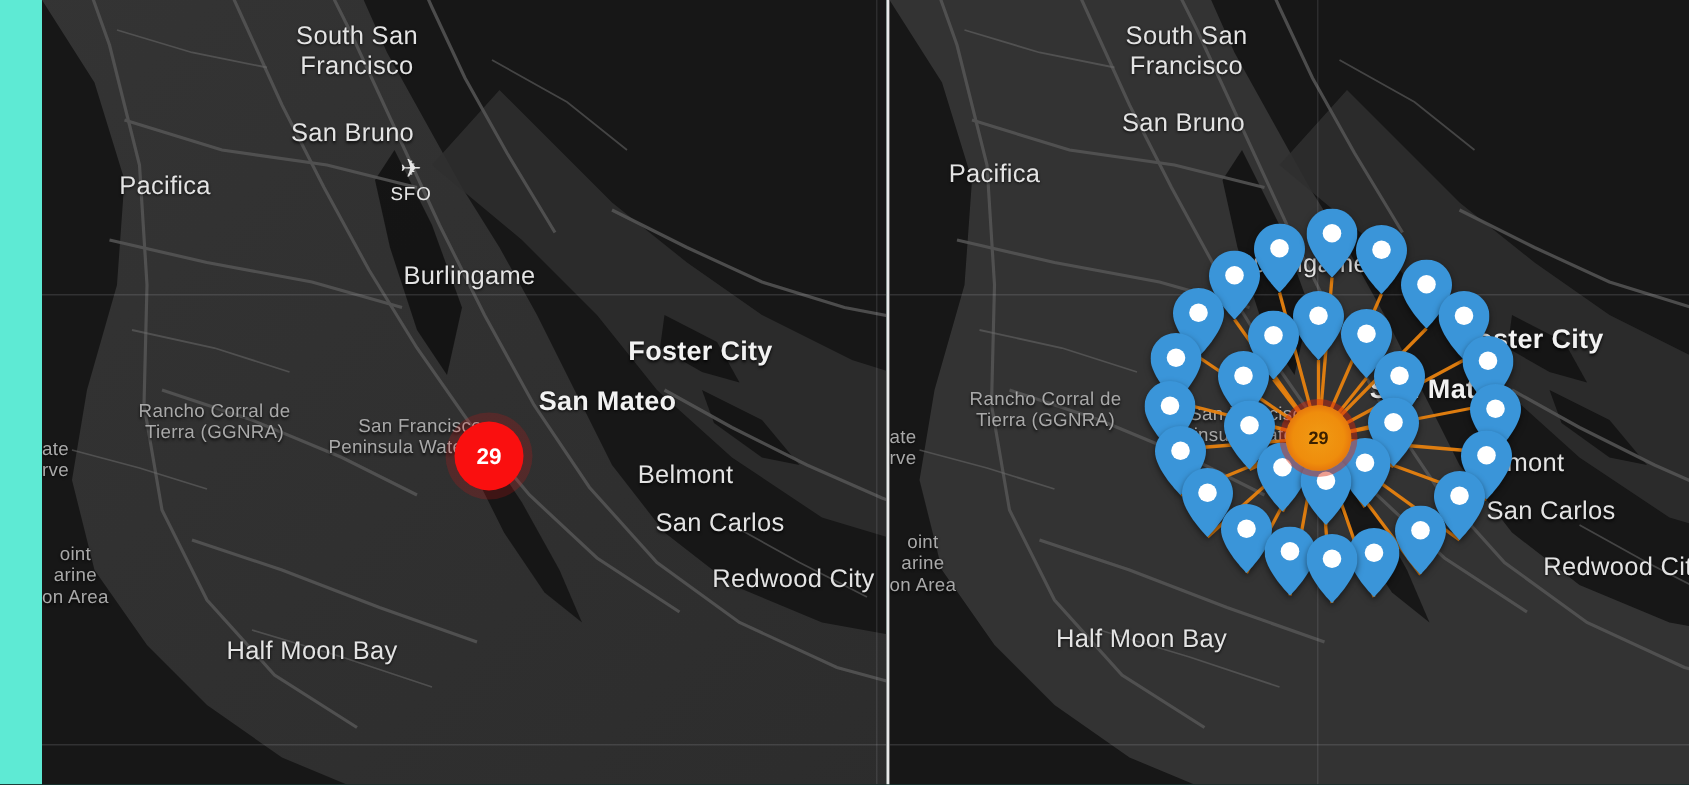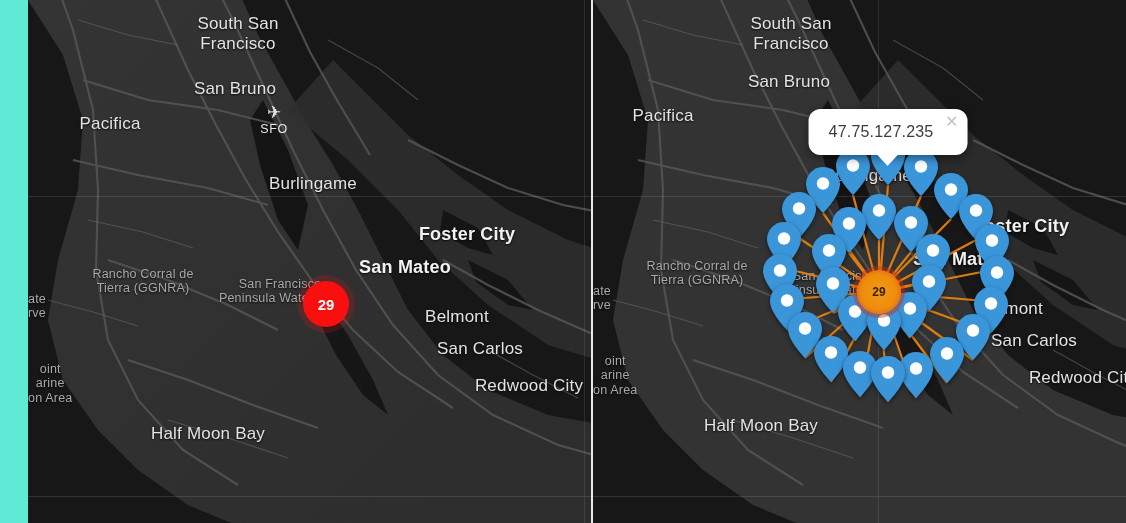--- a/index.html
+++ b/index.html
@@ -443,22 +443,15 @@
               <circle cx="17" cy="16.5" r="6.2" fill="#ffffff"></circle>
             </svg>
           </div>
           <div class="spider" style="left: 286px; top: 292px;">
             <div class="spiderdot">29</div>
           </div>
         </div>
 
       <div class="cluster yellow" id="edge-cluster" style="left: 561px; top: 430px; width: 40px; height: 40px; background: rgb(245, 214, 35);"></div>
 
-      <div class="popup" id="ip-popup" style="left: 295px; top: 155px;">
-        <div class="bubble">
-          <span class="txt">47.75.127.235</span>
-          <span class="close">✕</span>
-          <span class="tip"></span>
-        </div>
-      </div>
     </div>
   </div>
 </div>
 
 </body></html>

